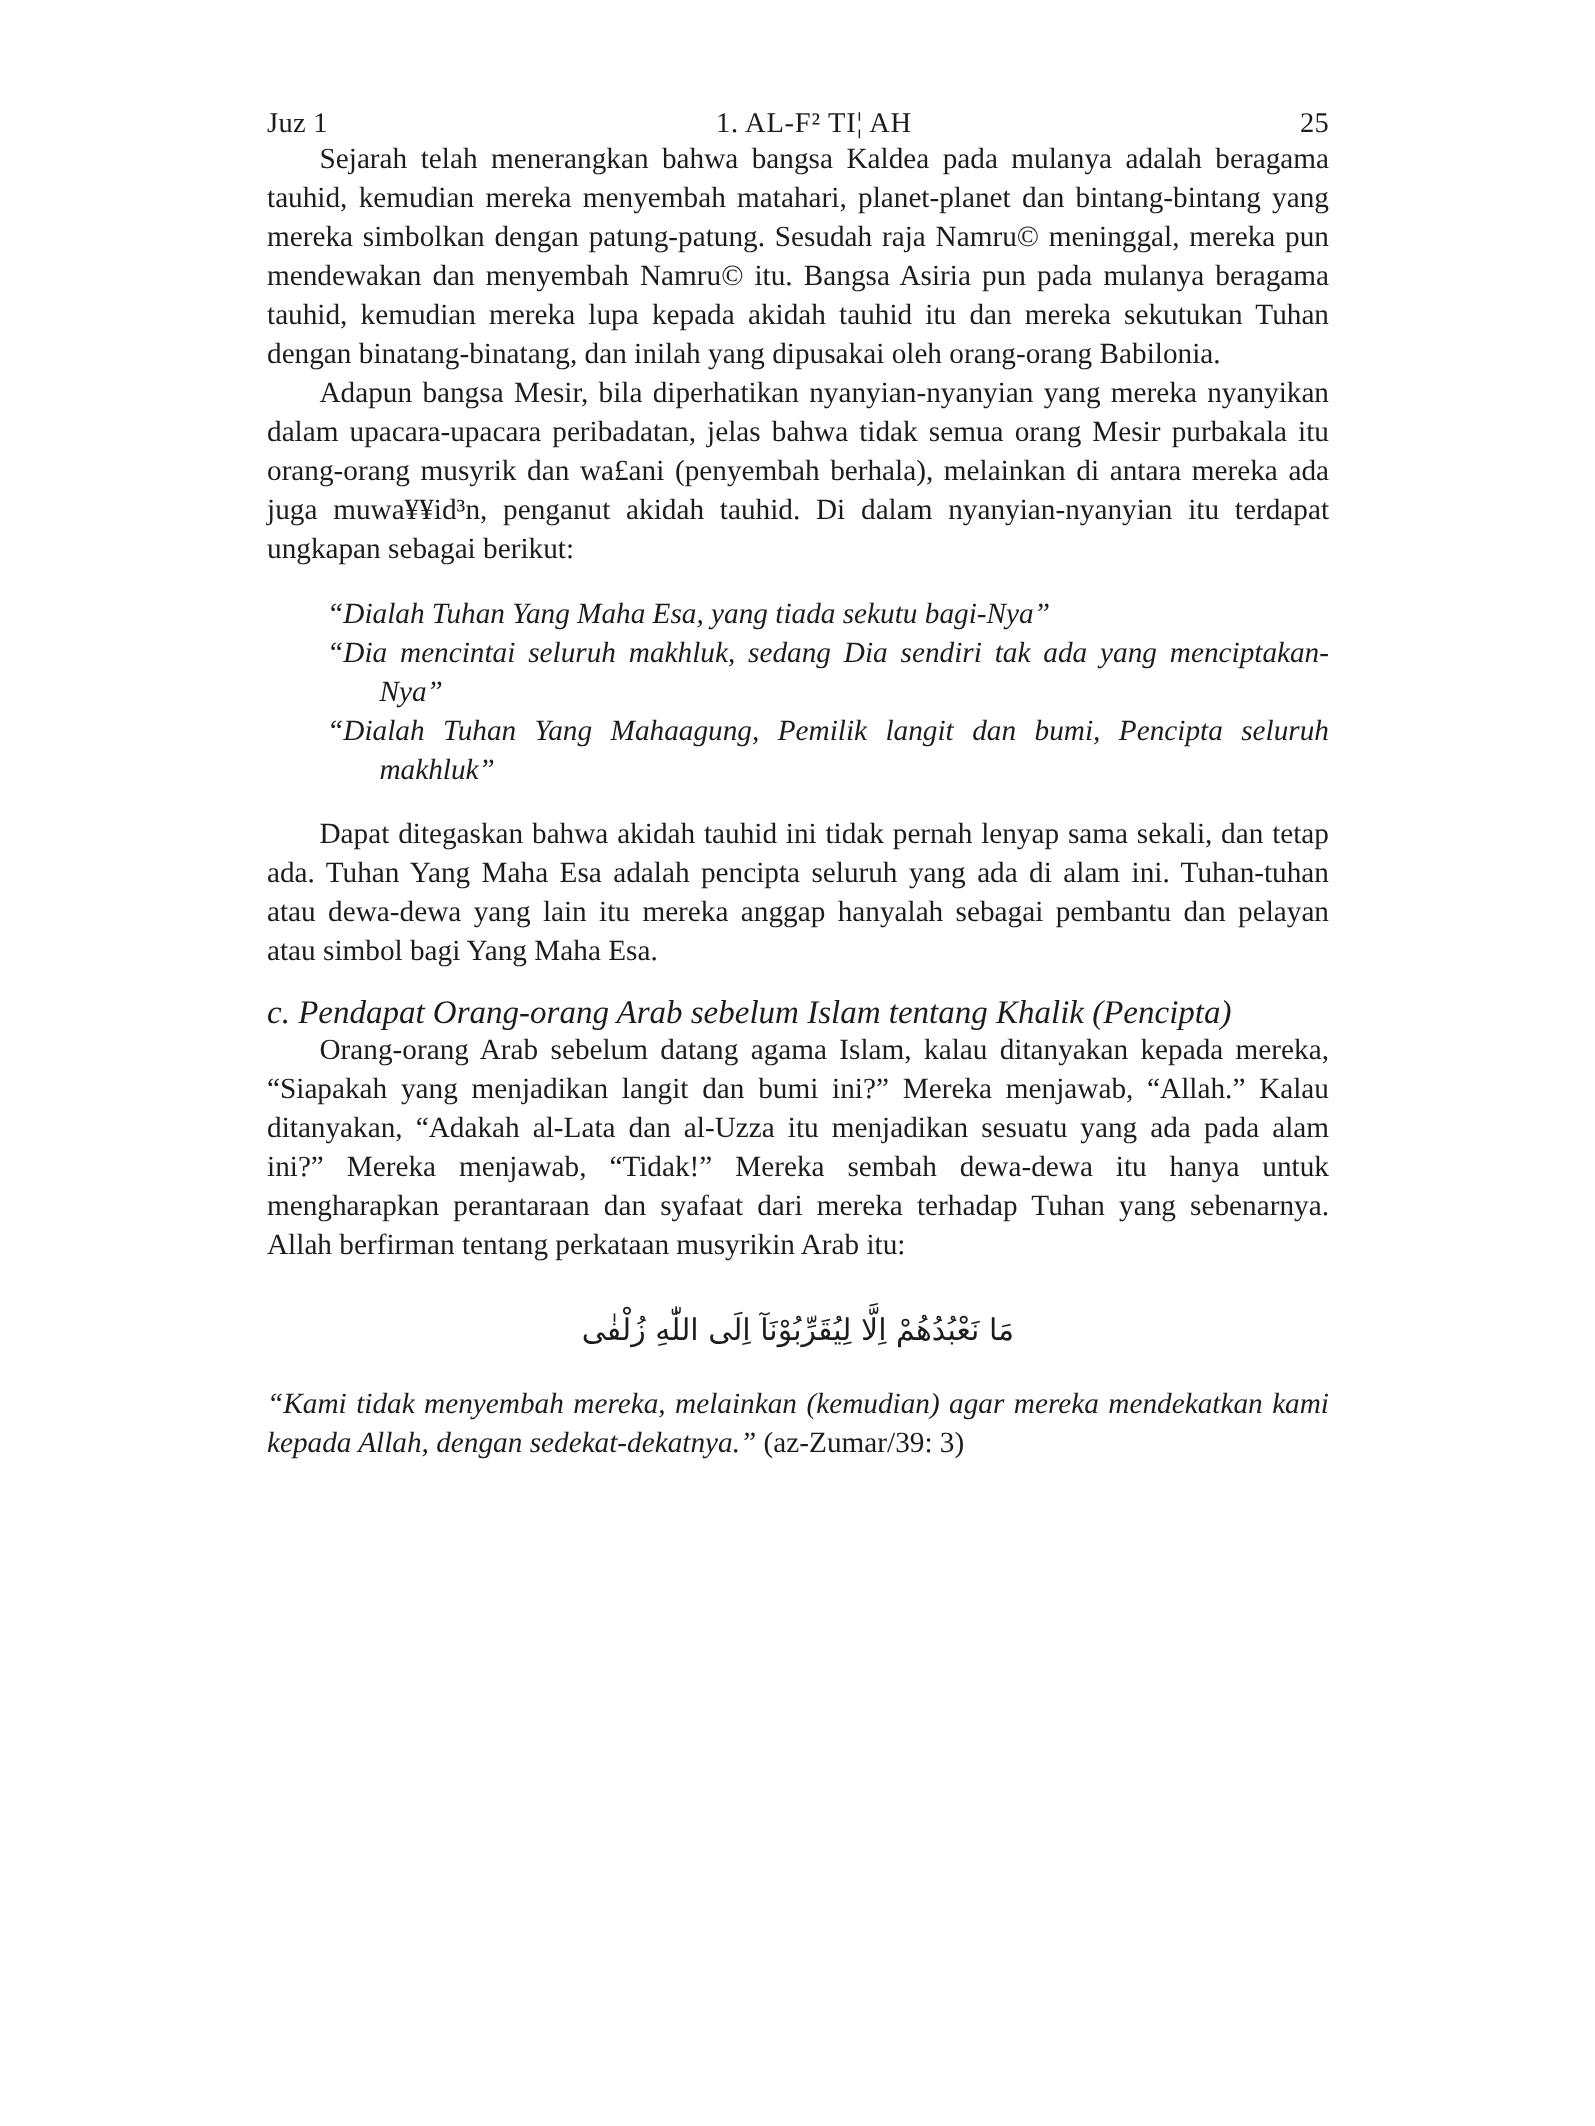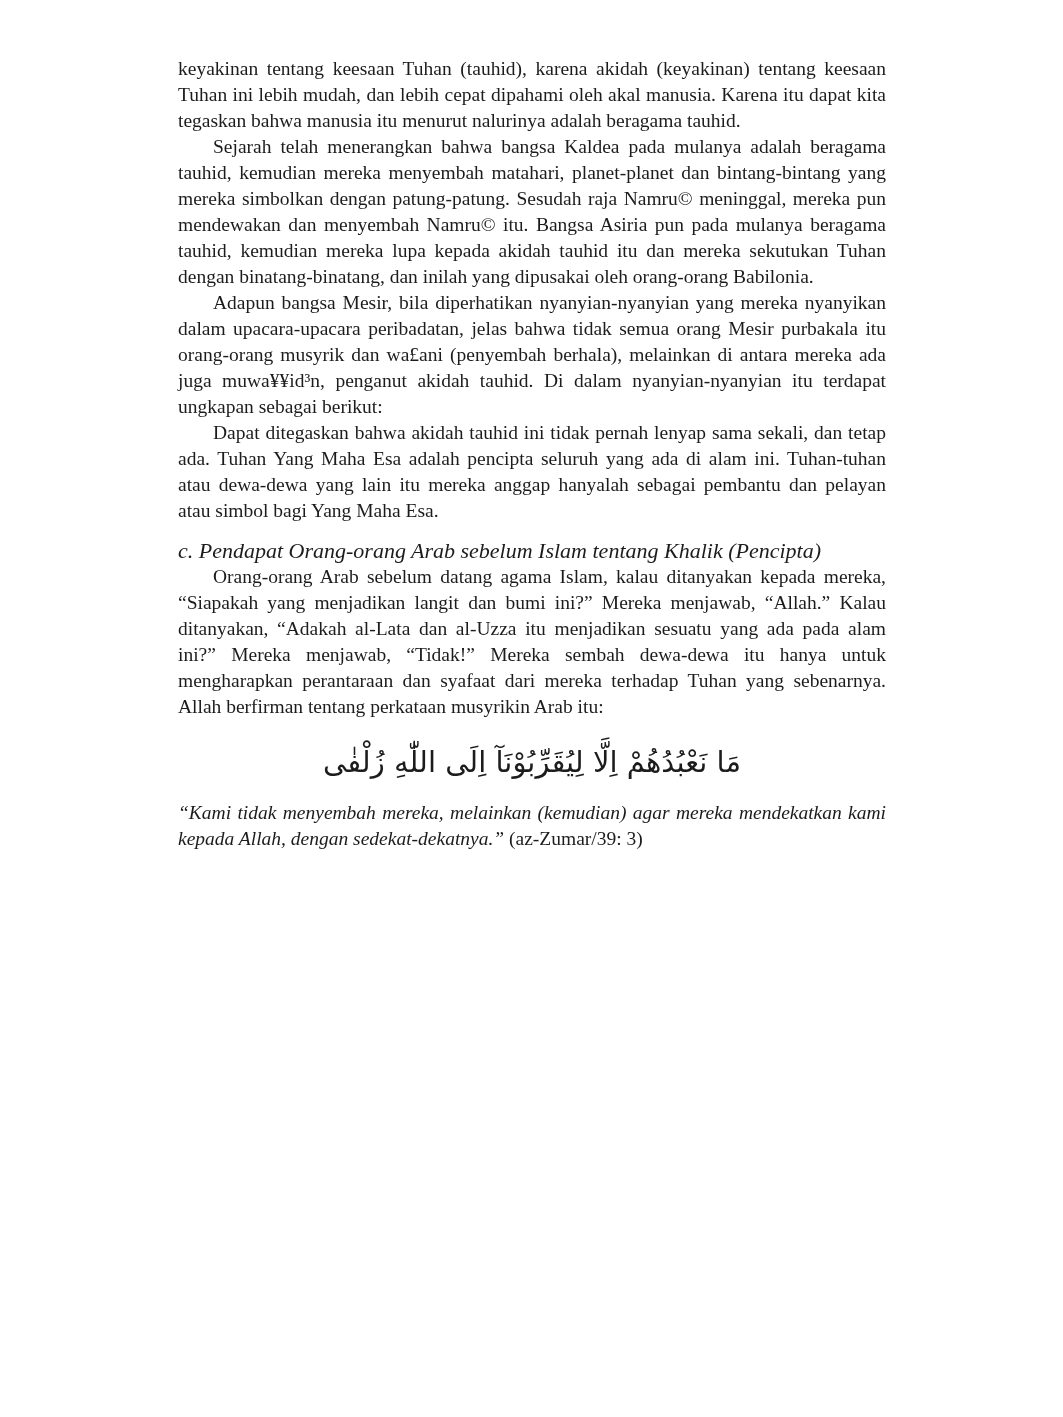--- a/index.html
+++ b/index.html
@@ -53,46 +53,55 @@
     font-style: italic;
     font-weight: normal;
     font-size: 22px;
     line-height: 26px;
     text-align: left;
   }
   .arabic-line {
     margin: 18px 0 14px 0;
     text-align: center;
     direction: rtl;
-    font-size: 29px;
+    font-size: 20px;
     line-height: 48px;
     font-family: "DejaVu Sans", "Liberation Serif", serif;
   }
   .translation {
     margin: 6px 0 0 0;
     font-style: italic;
   }
   .translation .citation {
     font-style: normal;
   }
 </style>
 </head>
 <body>
 
 <div class="page">
 
+  <header class="page-header">
+    <span class="juz">Juz 1</span>
+    <span class="center-title">1. AL-F² TI¦ AH</span>
+    <span class="pagenum">25</span>
+  </header>
 
   <main class="page-body">
 
-    <p class="para first">keyakinan tentang keesaan Tuhan (tauhid), karena akidah (keyakinan) tentang keesaan Tuhan ini lebih mudah, dan lebih cepat dipahami oleh akal manusia. Karena itu dapat kita tegaskan bahwa manusia itu menurut nalurinya adalah beragama tauhid.</p>
 
     <p class="para indent">Sejarah telah menerangkan bahwa bangsa Kaldea pada mulanya adalah beragama tauhid, kemudian mereka menyembah matahari, planet-planet dan bintang-bintang yang mereka simbolkan dengan patung-patung. Sesudah raja Namru© meninggal, mereka pun mendewakan dan menyembah Namru© itu. Bangsa Asiria pun pada mulanya beragama tauhid, kemudian mereka lupa kepada akidah tauhid itu dan mereka sekutukan Tuhan dengan binatang-binatang, dan inilah yang dipusakai oleh orang-orang Babilonia.</p>
 
     <p class="para indent"><span>Adapun bangsa Mesir, bila diperhatikan nyanyian-nyanyian yang mereka nyanyikan dalam upacara-upacara peribadatan, jelas bahwa tidak semua orang Mesir purbakala itu orang-orang musyrik dan </span><span class="italic">wa£ani</span><span> (penyembah berhala), melainkan di antara mereka ada juga </span><span class="italic">muwa¥¥id³n</span><span>, penganut akidah tauhid. Di dalam nyanyian-nyanyian itu terdapat ungkapan sebagai berikut:</span></p>
 
+    <div class="quote-block">
+      <p class="quote-line">“Dialah Tuhan Yang Maha Esa, yang tiada sekutu bagi-Nya”</p>
+      <p class="quote-line">“Dia mencintai seluruh makhluk, sedang Dia sendiri tak ada yang menciptakan-Nya”</p>
+      <p class="quote-line">“Dialah Tuhan Yang Mahaagung, Pemilik langit dan bumi, Pencipta seluruh makhluk”</p>
+    </div>
 
     <p class="para indent">Dapat ditegaskan bahwa akidah tauhid ini tidak pernah lenyap sama sekali, dan tetap ada. Tuhan Yang Maha Esa adalah pencipta seluruh yang ada di alam ini. Tuhan-tuhan atau dewa-dewa yang lain itu mereka anggap hanyalah sebagai pembantu dan pelayan atau simbol bagi Yang Maha Esa.</p>
 
     <h2 class="section-heading">c. Pendapat Orang-orang Arab sebelum Islam tentang Khalik (Pencipta)</h2>
 
     <p class="para indent">Orang-orang Arab sebelum datang agama Islam, kalau ditanyakan kepada mereka, “Siapakah yang menjadikan langit dan bumi ini?” Mereka menjawab, “Allah.” Kalau ditanyakan, “Adakah al-Lata dan al-Uzza itu menjadikan sesuatu yang ada pada alam ini?” Mereka menjawab, “Tidak!” Mereka sembah dewa-dewa itu hanya untuk mengharapkan perantaraan dan syafaat dari mereka terhadap Tuhan yang sebenarnya. Allah berfirman tentang perkataan musyrikin Arab itu:</p>
 
     <p class="arabic-line">مَا نَعْبُدُهُمْ اِلَّا لِيُقَرِّبُوْنَآ اِلَى اللّٰهِ زُلْفٰى</p>
 
     <p class="translation"><span>“Kami tidak menyembah mereka, melainkan (kemudian) agar mereka mendekatkan kami kepada Allah, dengan sedekat-dekatnya.”</span><span class="citation"> (az-Zumar/39: 3)</span></p>

